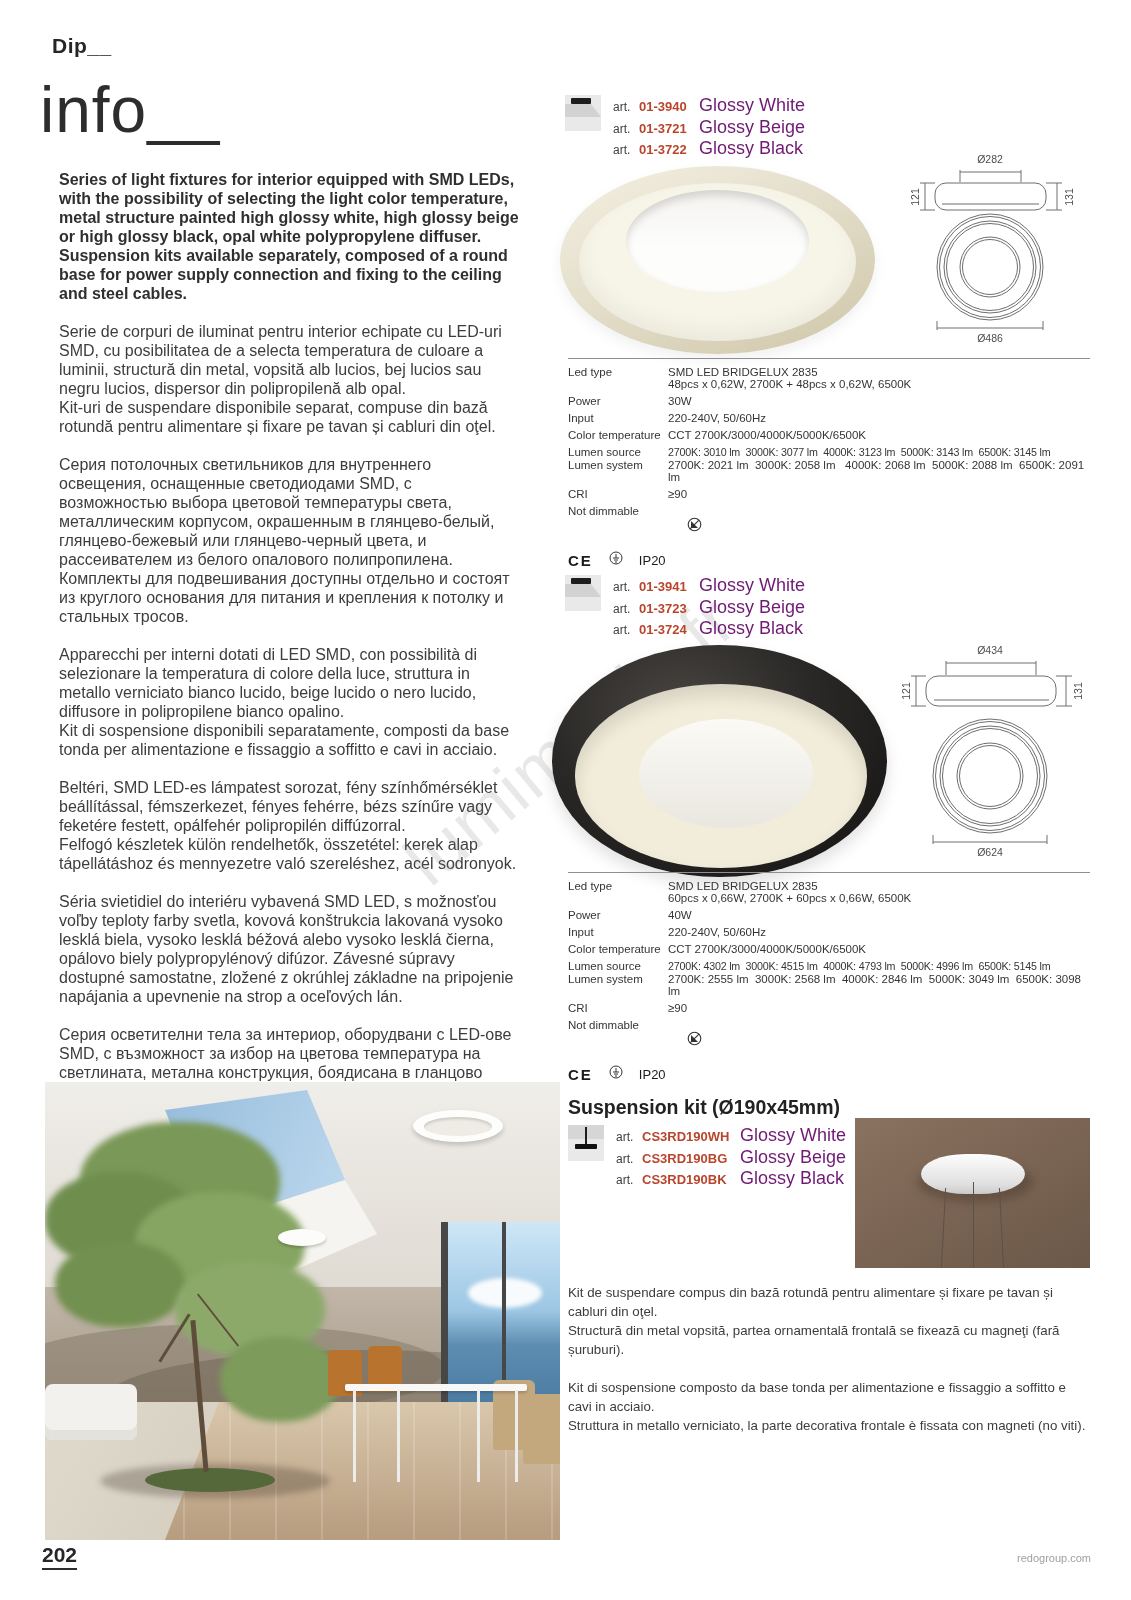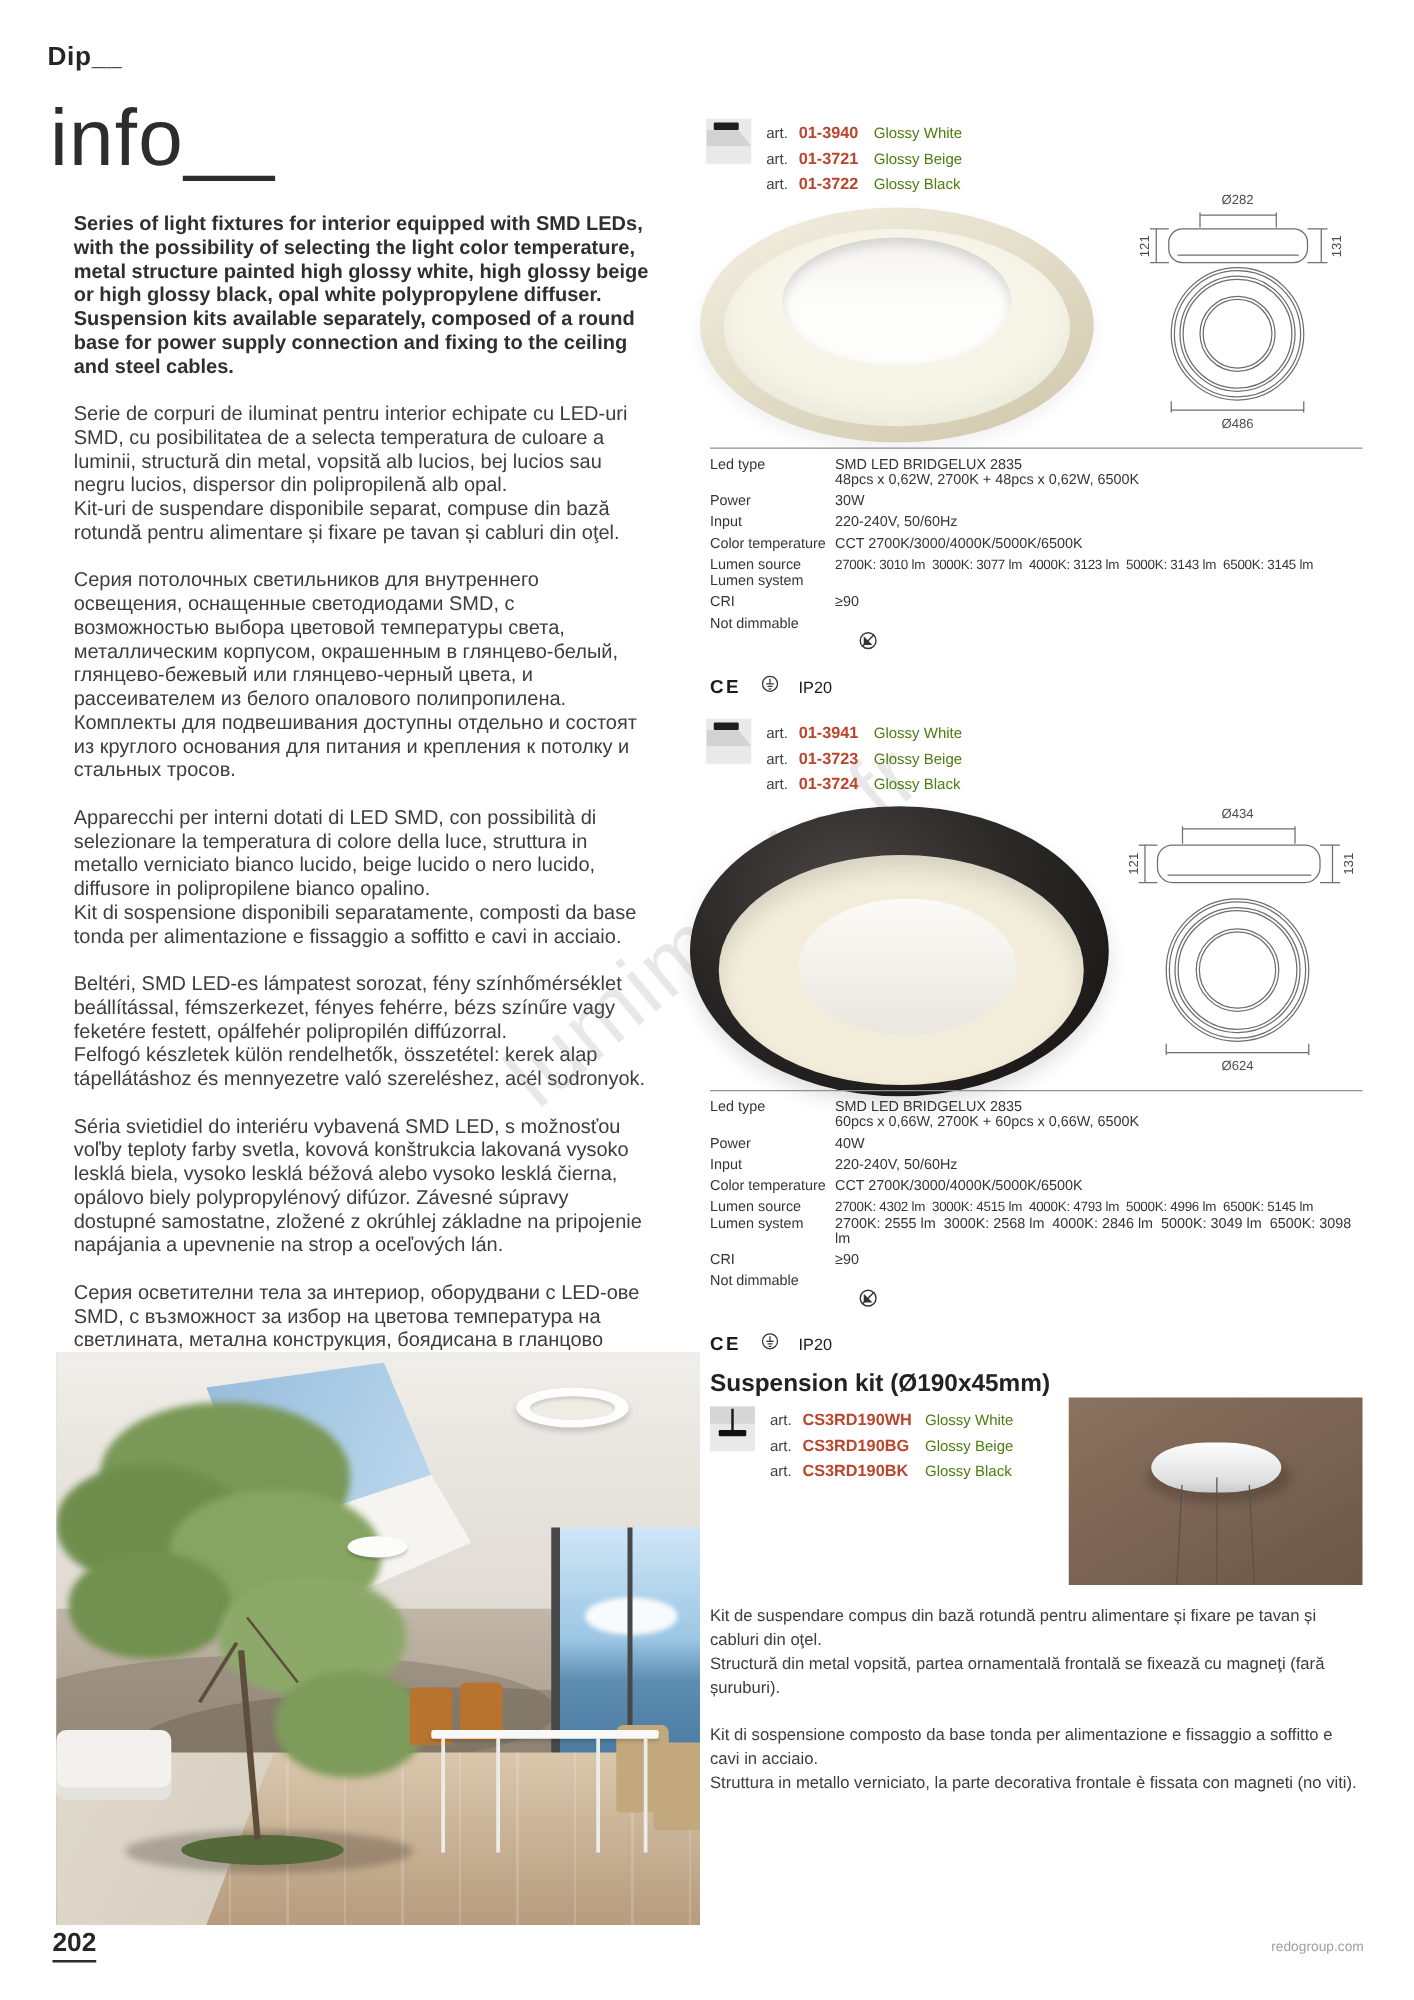--- a/index.html
+++ b/index.html
@@ -1,40 +1,40 @@
 <!DOCTYPE html>
 <html><head>
 <meta charset="utf-8">
 <style>
   html,body{margin:0;padding:0;}
   body{
     width:1131px;height:1600px;position:relative;background:#ffffff;
     font-family:"Liberation Sans", sans-serif;color:#3d3d3d;overflow:hidden;
   }
   
-  .series-title{position:absolute;left:38px;top:34px;font-size:21px;font-weight:700;color:#262626;letter-spacing:.5px;}
+  .series-title{position:absolute;left:52px;top:34px;font-size:21px;font-weight:700;color:#262626;letter-spacing:.5px;}
   
   .info-title{position:absolute;left:40px;top:78px;font-size:64px;font-weight:300;color:#2d2d2d;letter-spacing:1px;line-height:1;}
   .intro{position:absolute;left:42px;top:170px;width:480px;}
   .intro p{margin:0 0 19px 17px;font-size:16px;line-height:19px;white-space:pre-line;color:#3d3d3d;}
   .intro p.bold{font-weight:700;color:#2f2f2f;}
   
   .art-group{position:absolute;display:flex;gap:12px;}
   .art-icon{width:36px;height:36px;background:#e9e9e9;position:relative;overflow:hidden;flex:none;}
   .art-icon .bar{position:absolute;top:3px;left:6px;width:20px;height:6px;background:#1d1d1d;border-radius:1px;}
   .art-icon .slope{position:absolute;top:9px;left:0;width:100%;height:13px;background:#d2d2d2;clip-path:polygon(0 0,72% 0,100% 100%,0 100%);}
   .art-icon.susp .ceil{position:absolute;top:0;left:0;right:0;height:14px;background:#d6d6d6;}
   .art-icon.susp .stem{position:absolute;top:2px;left:17px;width:2px;height:17px;background:#1d1d1d;}
   .art-icon.susp .canopy{position:absolute;top:19px;left:7px;width:22px;height:5px;background:#111;border-radius:1px;}
   .art-rows{padding-top:1px;}
   .art-row{display:flex;align-items:baseline;line-height:19.5px;}
   .art-prefix{font-size:12px;color:#404040;width:26px;flex:none;}
   .art-code{font-size:13px;font-weight:700;color:#b9452c;width:60px;flex:none;}
   .group-susp .art-code{width:98px;}
-  .art-finish{font-size:12px;color:#4d7c0f;}
+  .art-finish{font-size:18px;color:#701a75;}
   
   .spec-table{position:absolute;width:522px;border-top:1px solid #8f8f8f;padding-top:7px;}
   .spec-row{display:flex;margin-bottom:5px;}
   .spec-row.tight{margin-bottom:1px;}
   .spec-label{width:100px;flex:none;font-size:11.5px;color:#353535;}
   .spec-value{font-size:11.5px;color:#353535;white-space:pre-wrap;}
   .tight .spec-value{font-size:10.7px;letter-spacing:-.2px;}
   .certs{display:flex;align-items:center;gap:16px;margin-top:3px;}
   .ce-mark{font-size:15px;font-weight:700;letter-spacing:2px;color:#1b1b1b;}
   .ip-rating{font-size:13px;font-weight:400;color:#1b1b1b;}
@@ -183,20 +183,21 @@
   <div class="spec-row">
     <span class="spec-label">Color temperature</span>
     <span class="spec-value">CCT 2700K/3000/4000K/5000K/6500K</span>
   </div>
   <div class="spec-row tight">
     <span class="spec-label">Lumen source</span>
     <span class="spec-value">2700K: 3010 lm  3000K: 3077 lm  4000K: 3123 lm  5000K: 3143 lm  6500K: 3145 lm</span>
   </div>
   <div class="spec-row">
     <span class="spec-label">Lumen system</span>
+    <span class="spec-value tight-v">2700K: 2021 lm  3000K: 2058 lm   4000K: 2068 lm  5000K: 2088 lm  6500K: 2091 lm</span>
   </div>
   <div class="spec-row">
     <span class="spec-label">CRI</span>
     <span class="spec-value">≥90</span>
   </div>
   <div class="spec-row">
     <span class="spec-label">Not dimmable</span>
     <span class="spec-value">
       <svg width="15" height="15" viewBox="0 0 15 15">
           <circle cx="7.5" cy="7.5" r="6.3" fill="none" stroke="#333" stroke-width="1.1"></circle>

